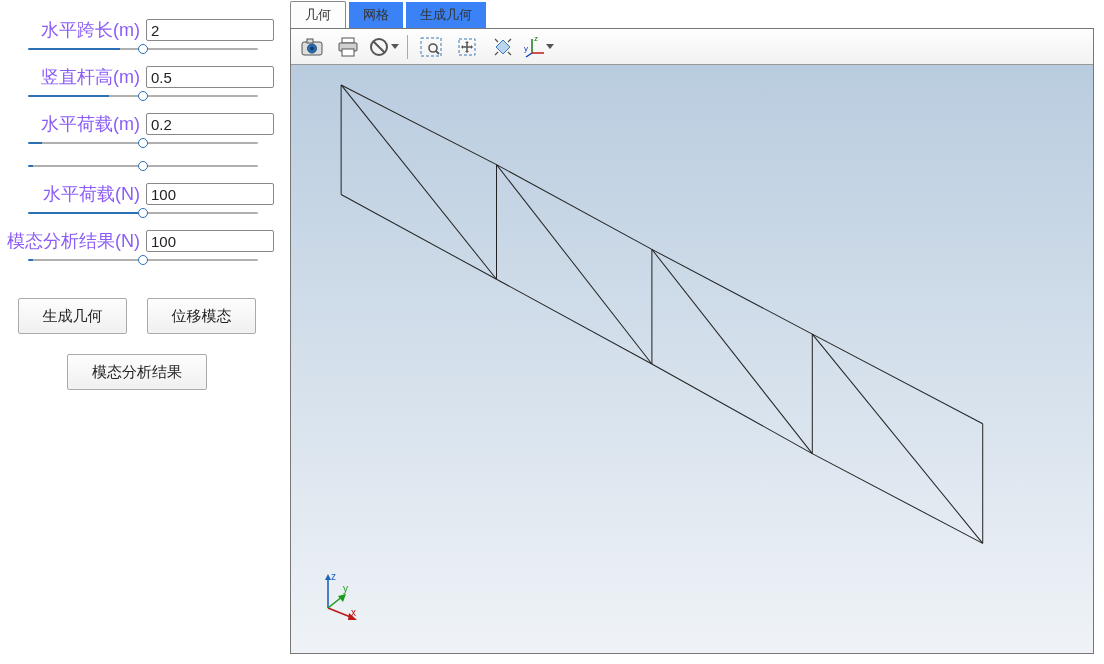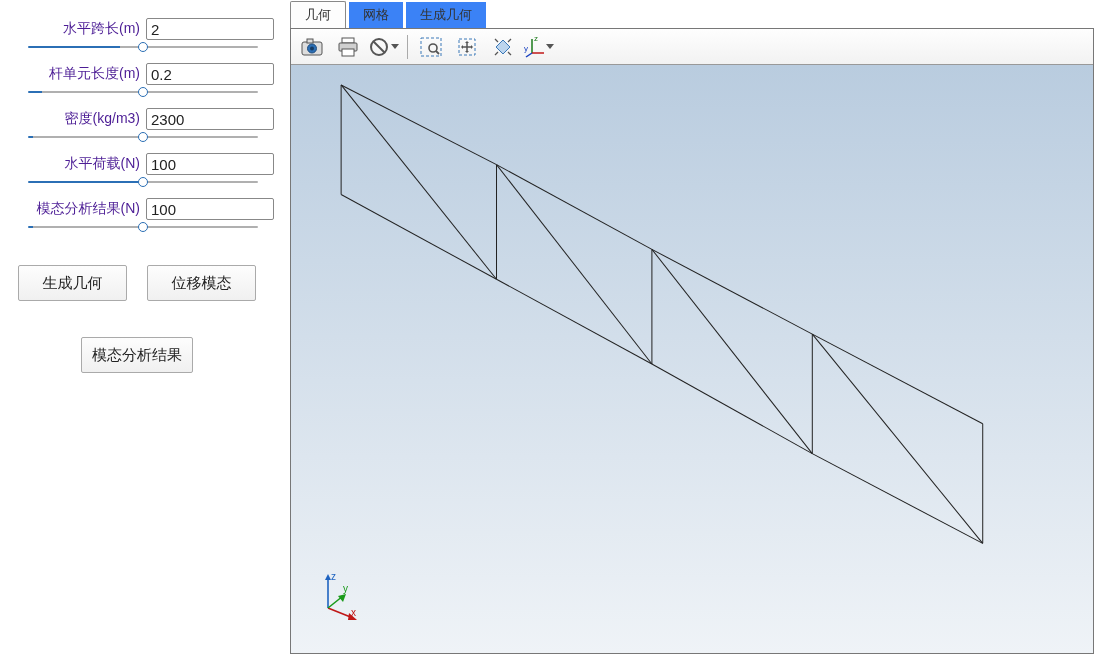--- a/index.html
+++ b/index.html
@@ -32,22 +32,22 @@
     }
     .param-top {
       display: flex;
       align-items: center;
       justify-content: flex-end;
       gap: 6px;
     }
     .param-label {
       flex: 0 0 auto;
       text-align: right;
-      font-size: 14px;
-      color: #4c1d95;
+      font-size: 18px;
+      color: #8b5cf6;
       white-space: nowrap;
     }
     .param-input {
       width: 128px;
       height: 22px;
       border: 1px solid #888;
       border-radius: 2px;
       padding: 0 4px;
       font-size: 15px;
       color: #222;
@@ -91,22 +91,22 @@
       height: 36px;
       background: linear-gradient(#fdfdfd,#f0f0f0);
       border: 1px solid #aaa;
       border-radius: 2px;
       font-size: 15px;
       color: #222;
       cursor: pointer;
       font-family: inherit;
     }
     .btn-wide {
-      width: 112px;
-      margin: 36px auto 0;
+      width: 140px;
+      margin: 20px auto 0;
       display: block;
     }
     
     .main {
       flex: 1;
       display: flex;
       flex-direction: column;
       padding: 4px 10px 10px 0;
     }
     .tabs {
@@ -196,38 +196,43 @@
     <div class="param-row">
       <div class="param-top">
         <span class="param-label">水平跨长(m)</span>
         <input class="param-input" value="2" style="">
       </div>
       <div class="param-slider-wrap">
         <input type="range" class="param-slider" style="--p: 40%;" value="50">
       </div>
     </div>
 
-
-
-    <div class="param-row">
-      <div class="param-top">
-        <span class="param-label">杆单元长度(m)</span>
+    <div class="param-row">
+      <div class="param-top">
+        <span class="param-label">竖直杆高(m)</span>
+        <input class="param-input" value="0.5" style="">
+      </div>
+      <div class="param-slider-wrap">
+        <input type="range" class="param-slider" style="--p: 35%;" value="50">
+      </div>
+    </div>
+
+
+    <div class="param-row">
+      <div class="param-top">
+        <span class="param-label">水平荷载(m)</span>
         <input class="param-input" value="0.2" style="">
       </div>
       <div class="param-slider-wrap">
         <input type="range" class="param-slider" style="--p: 6%;" value="50">
       </div>
     </div>
 
 
     <div class="param-row">
-      <div class="param-top">
-        <span class="param-label">密度(kg/m3)</span>
-        <input class="param-input" value="2300" style="">
-      </div>
       <div class="param-slider-wrap">
         <input type="range" class="param-slider" style="--p: 2%;" value="50">
       </div>
     </div>
 
     <div class="param-row">
       <div class="param-top">
         <span class="param-label">水平荷载(N)</span>
         <input class="param-input" value="100" style="">
       </div>

